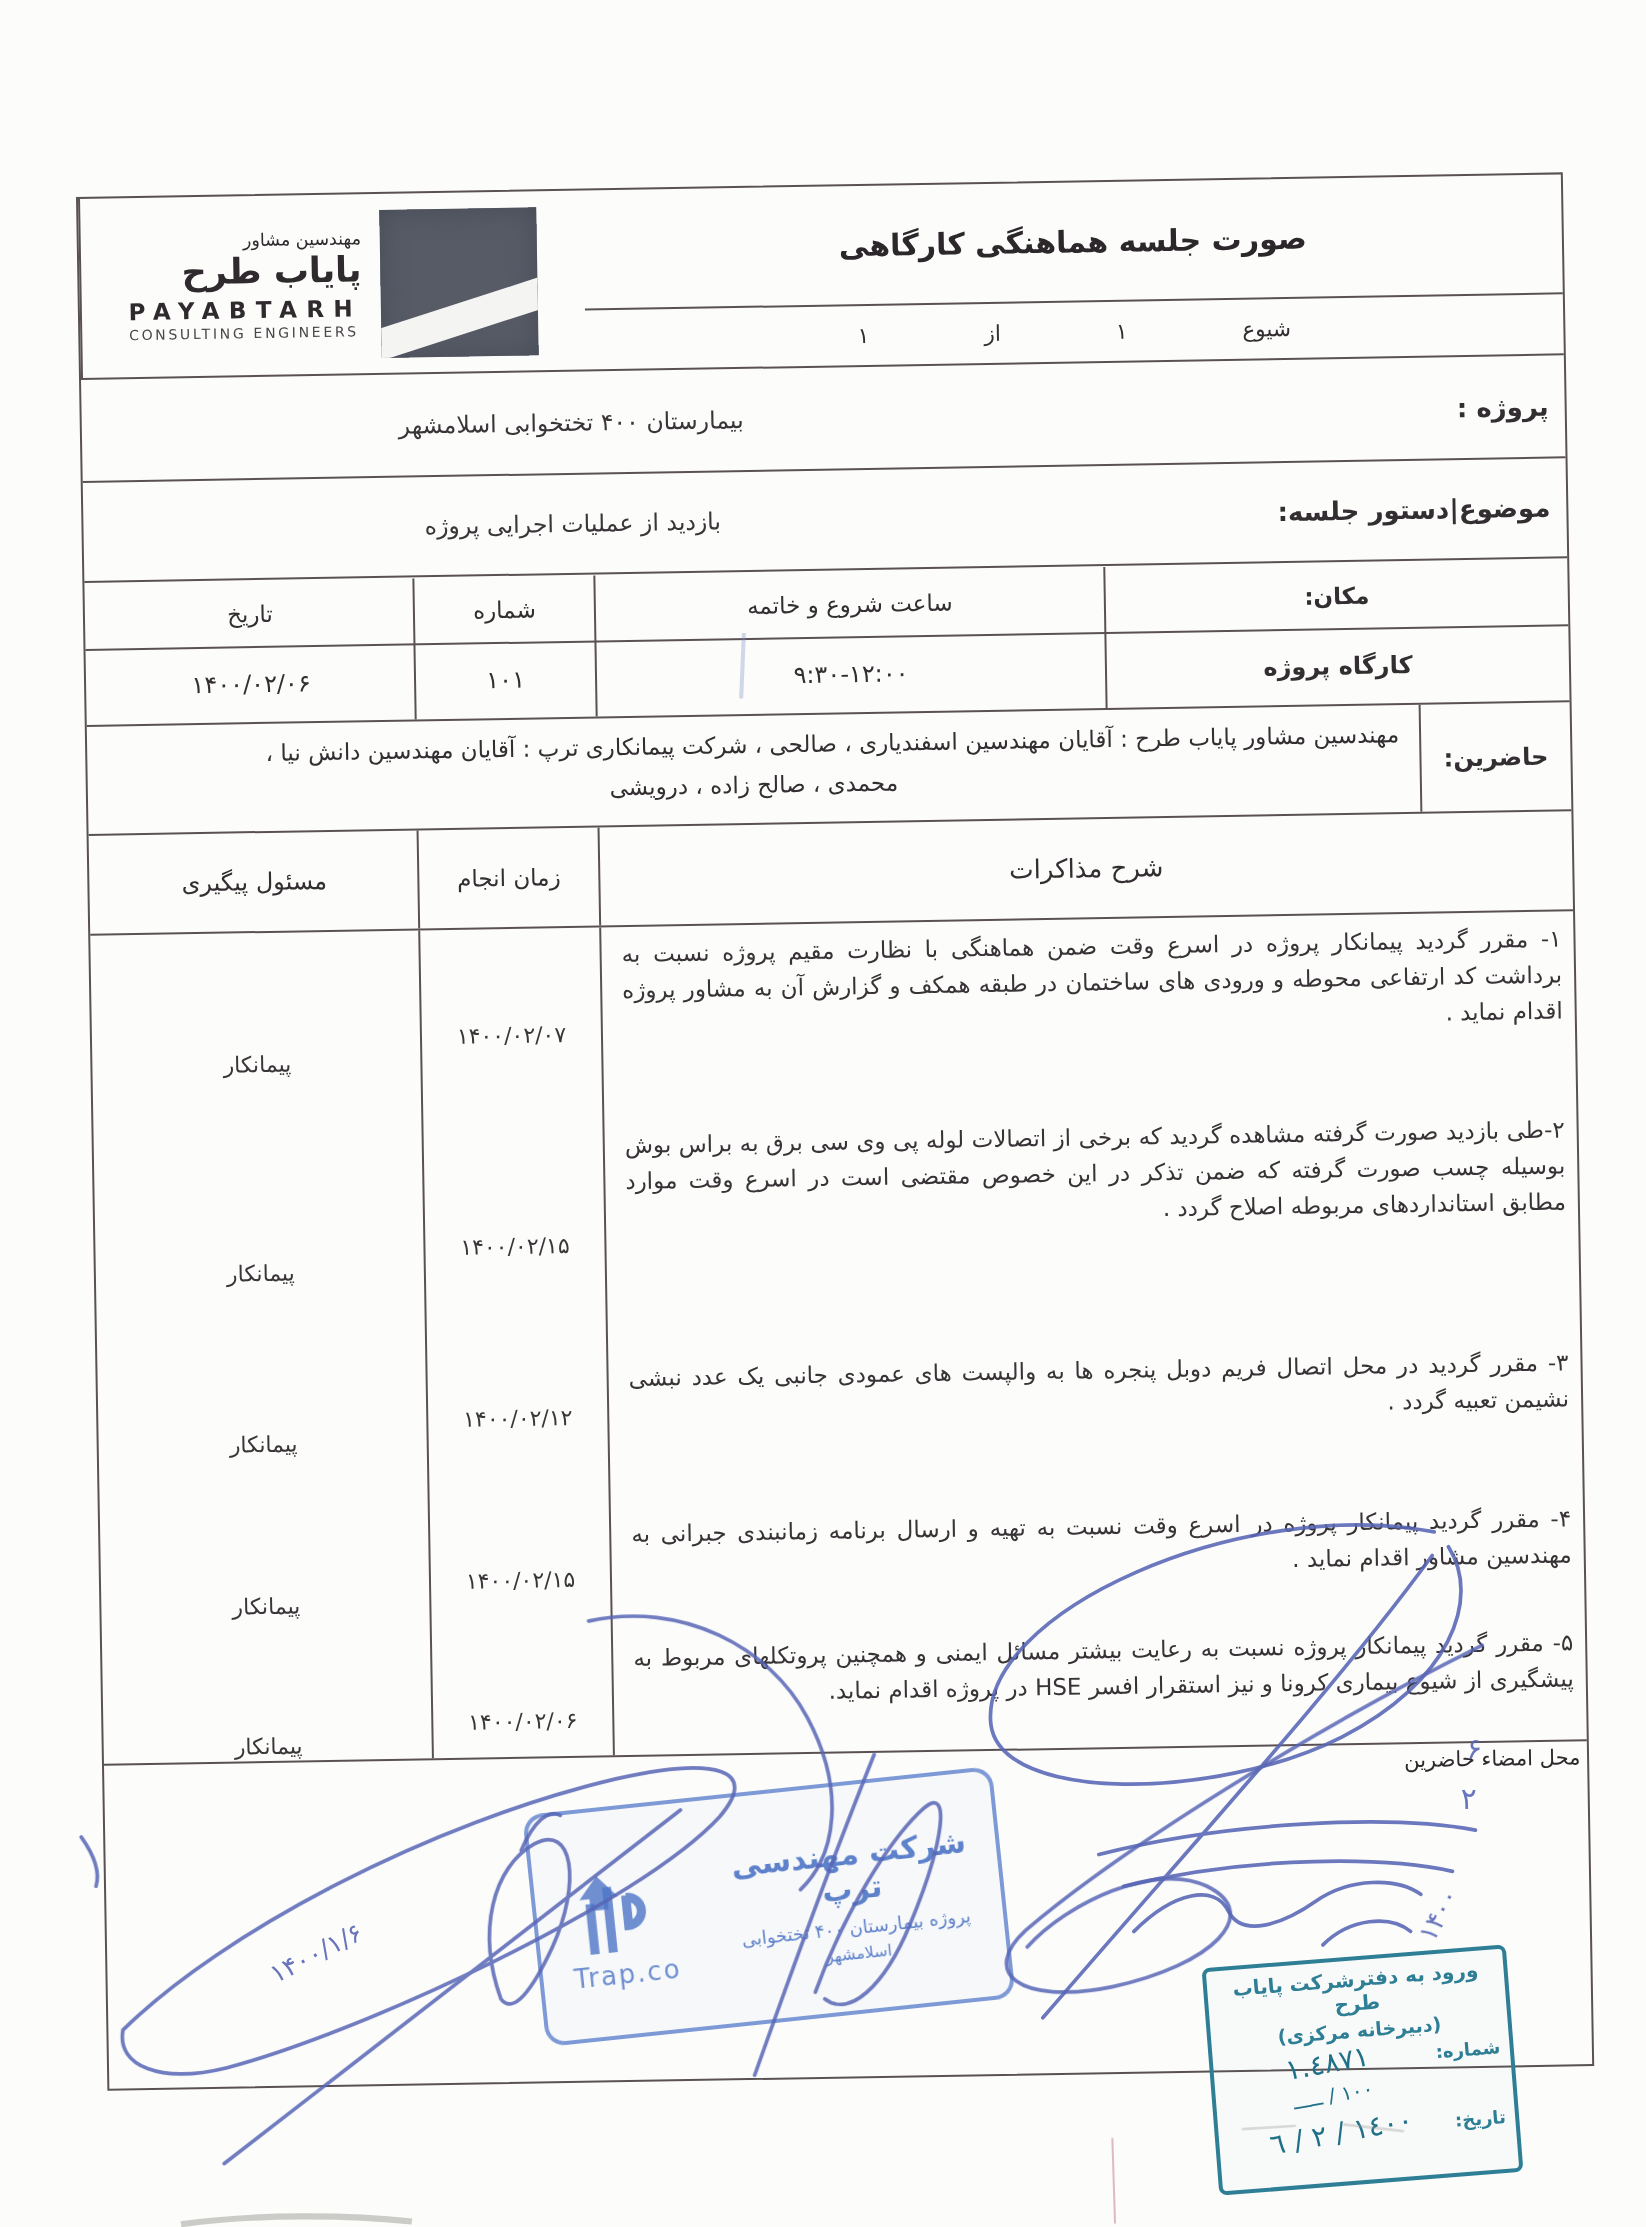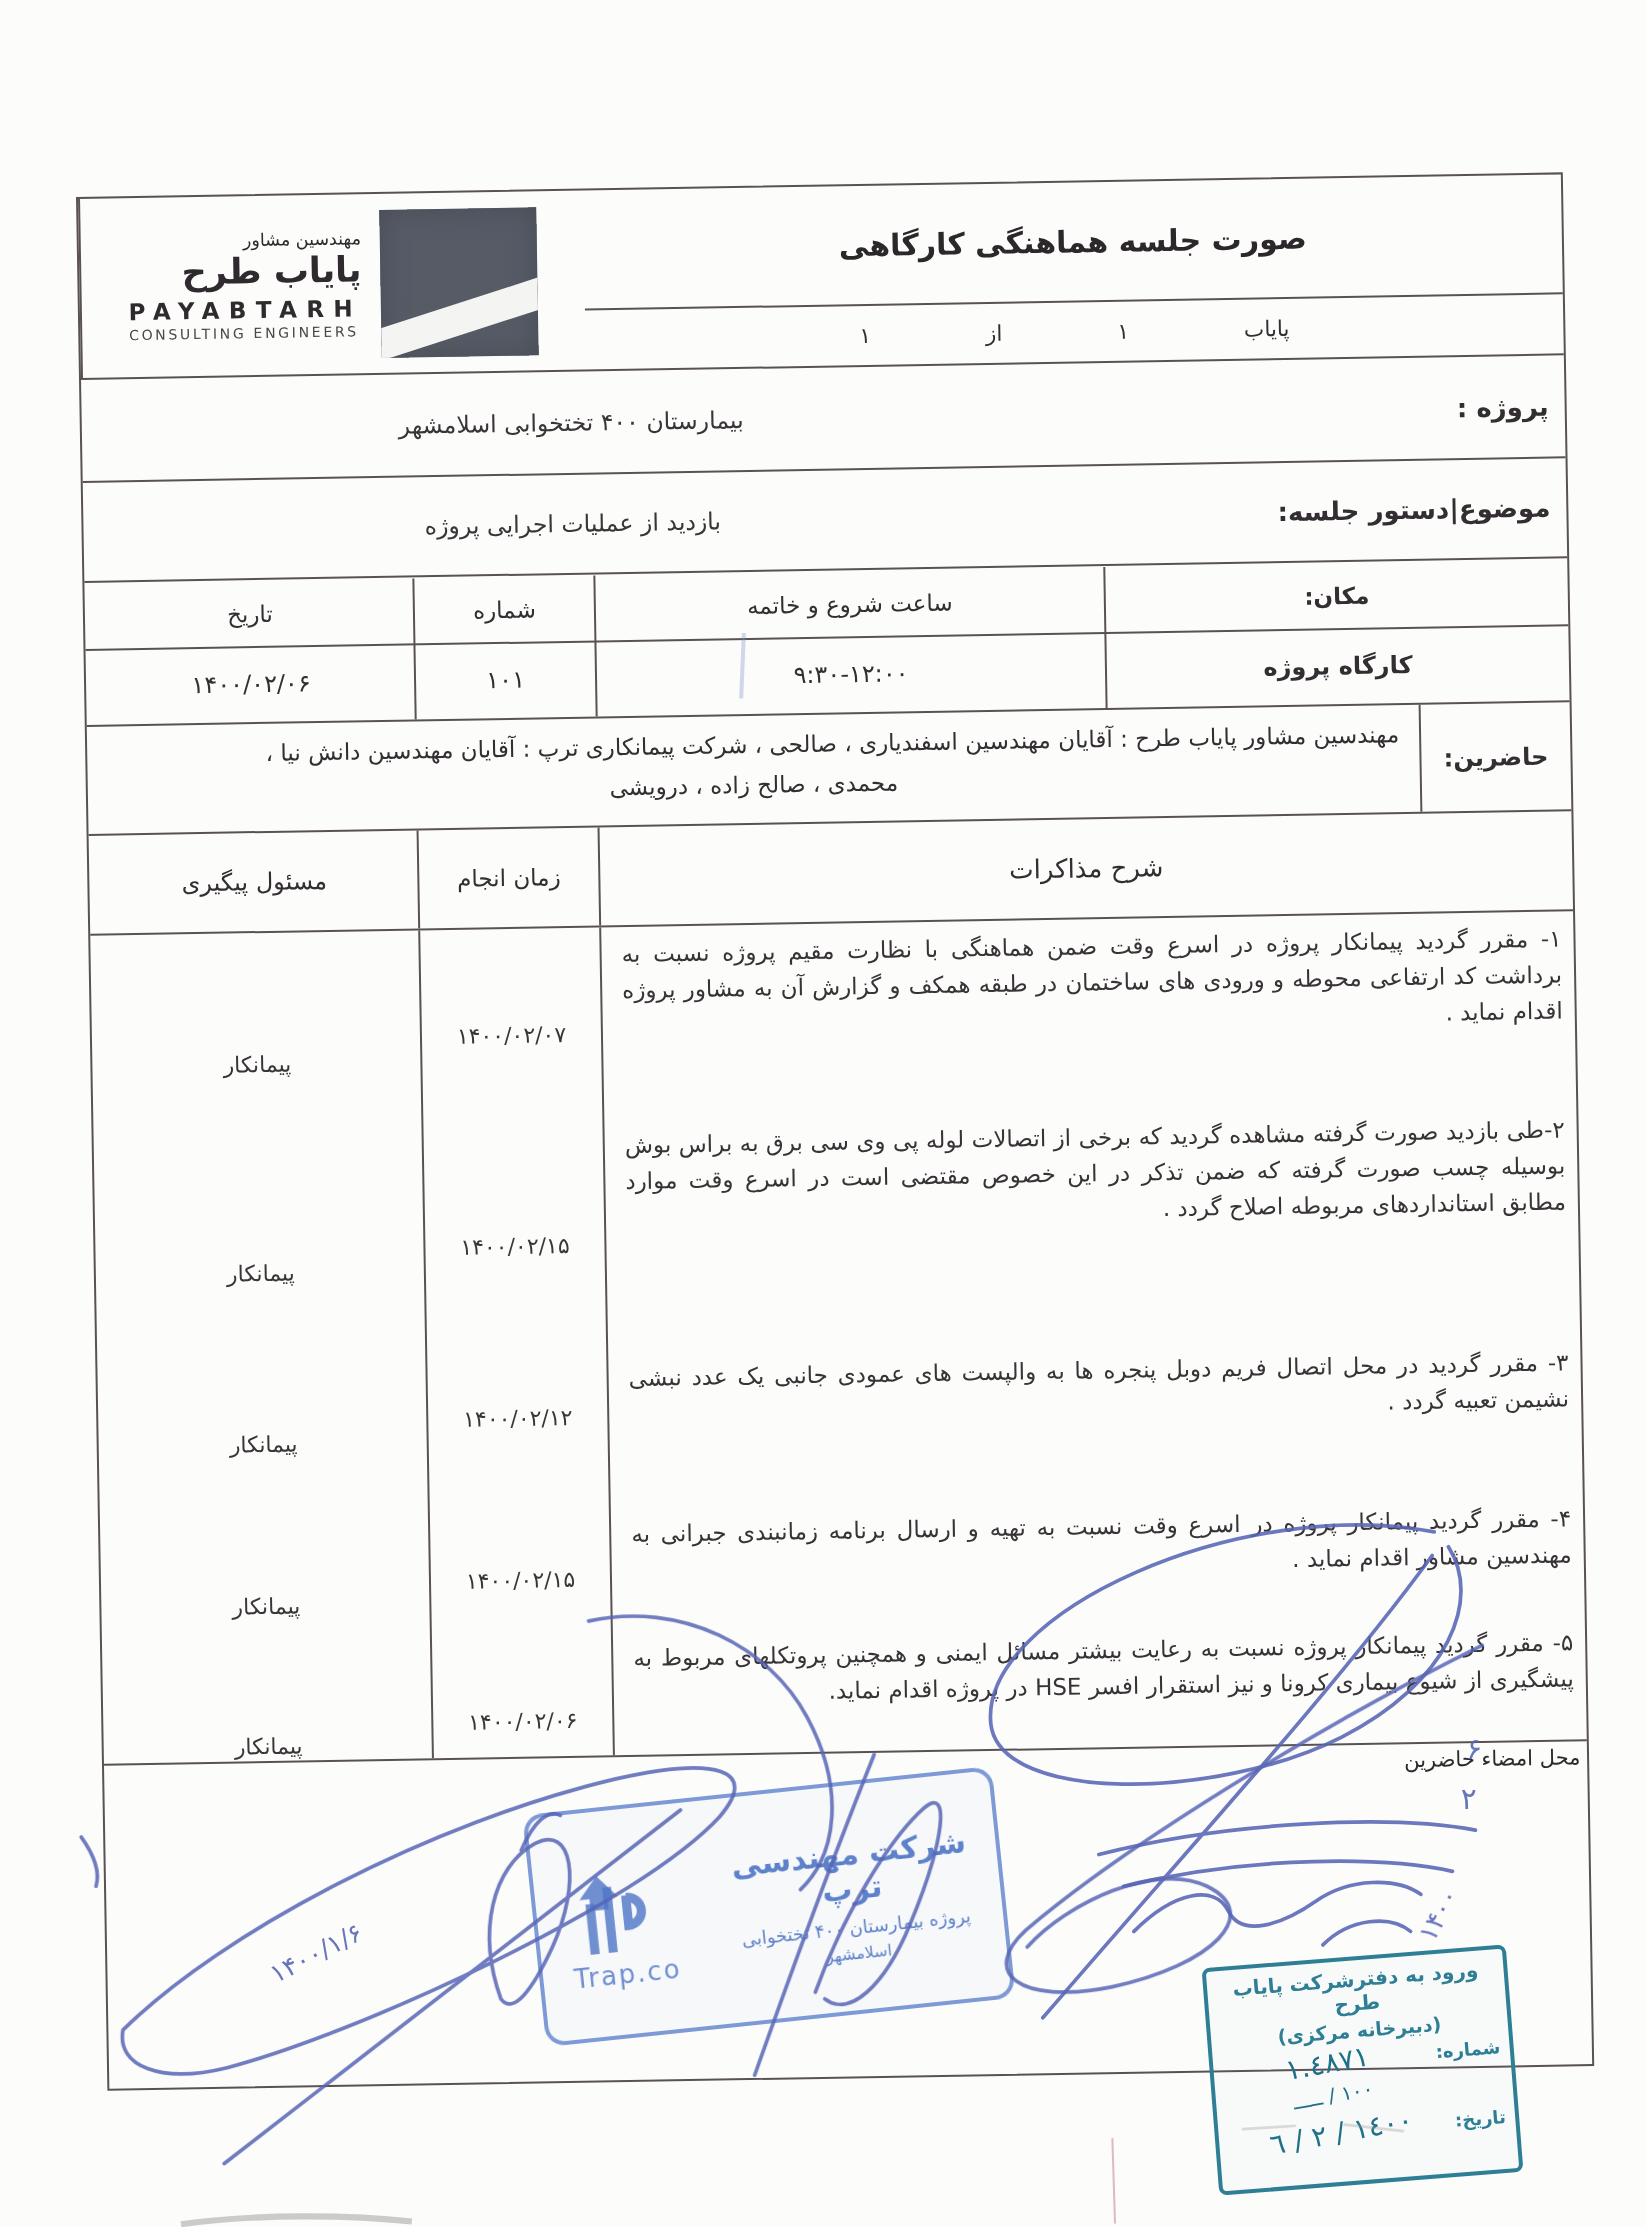--- a/index.html
+++ b/index.html
@@ -108,21 +108,21 @@
 <body>
 
 <div class="sheet">
 
   <div class="row row-header">
     <div class="title-stack">
       <div class="title-box">
         <span class="form-title">صورت جلسه هماهنگی کارگاهی</span>
       </div>
       <div class="page-box">
-        <span>پایاب</span>
+        <span>شیوع</span>
         <span>۱</span>
         <span>از</span>
         <span>۱</span>
       </div>
     </div>
     <div class="logo-cell">
       <div class="logo-mark">
         <div class="logo-stripe"></div>
       </div>
       <div class="logo-text">

